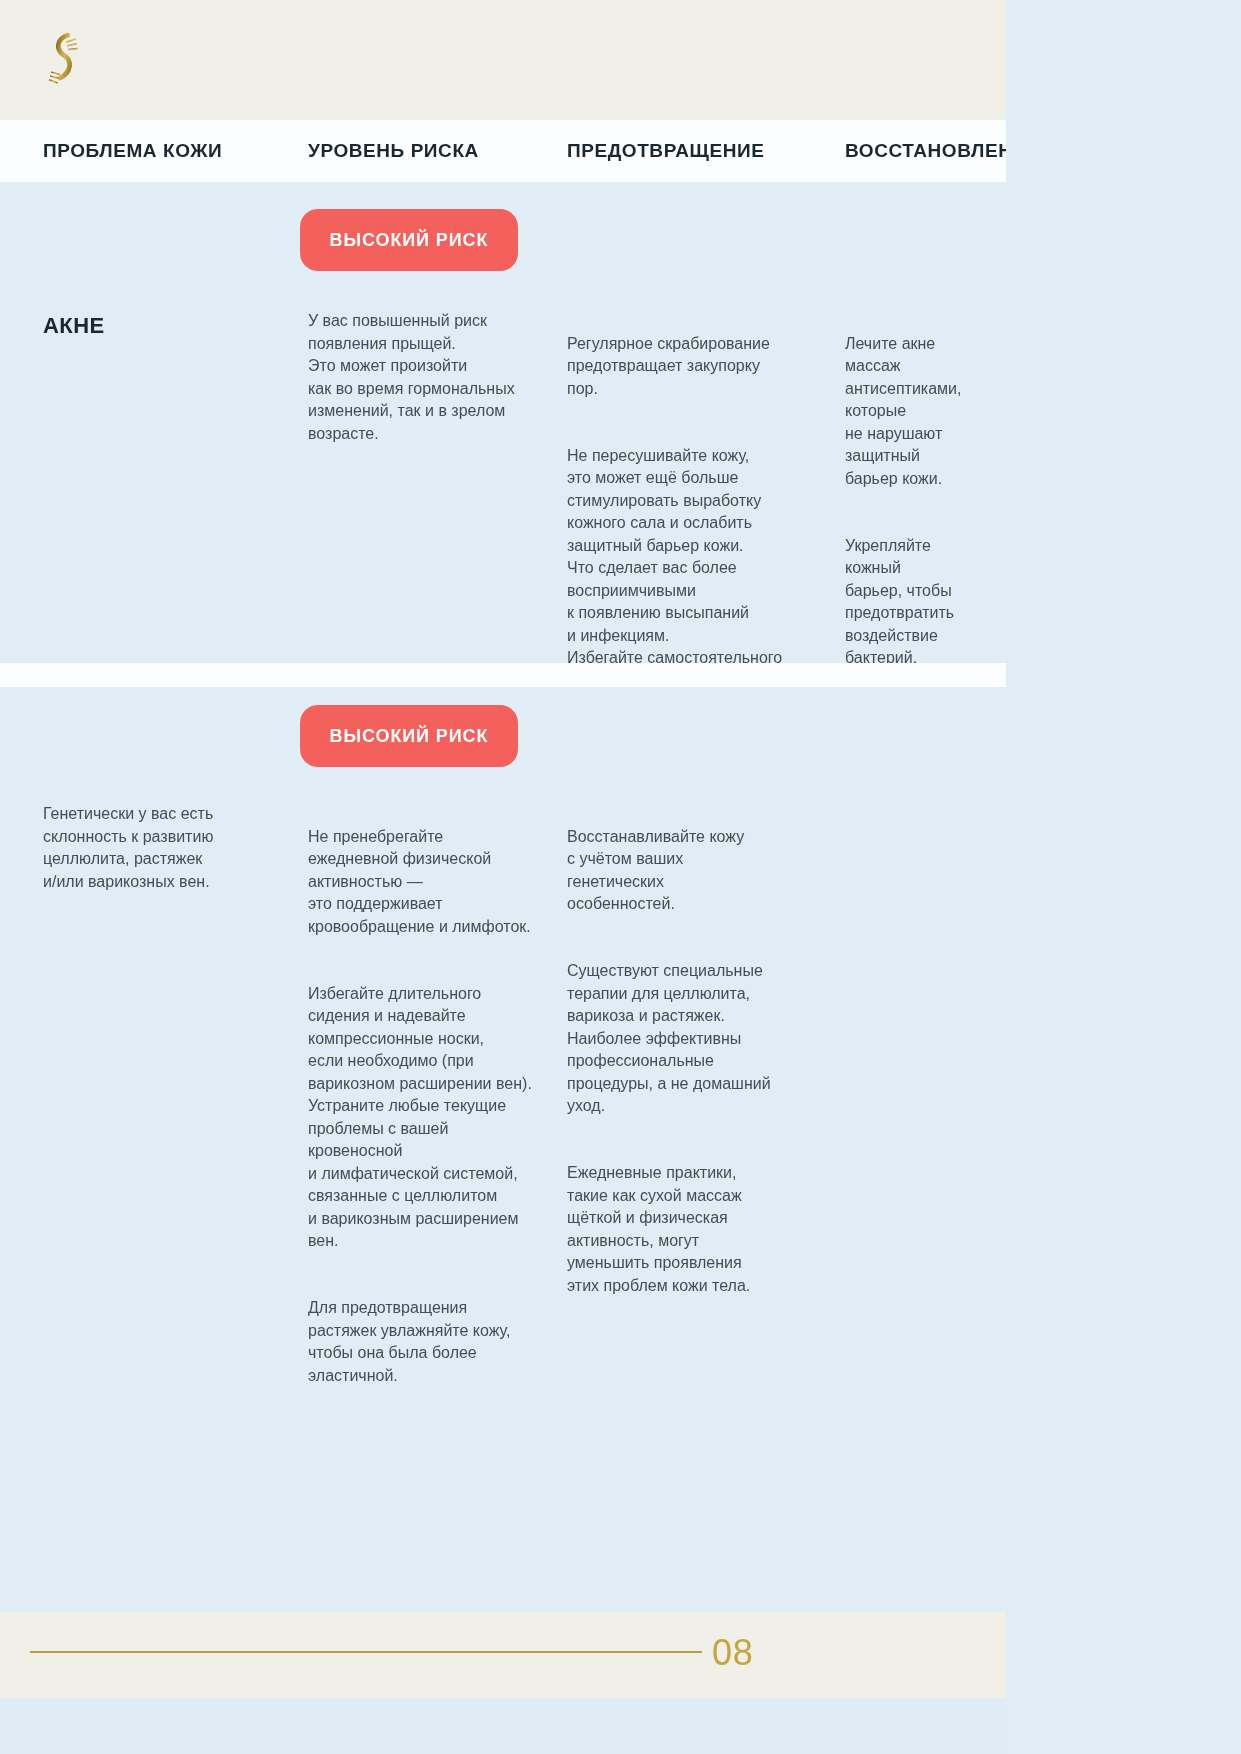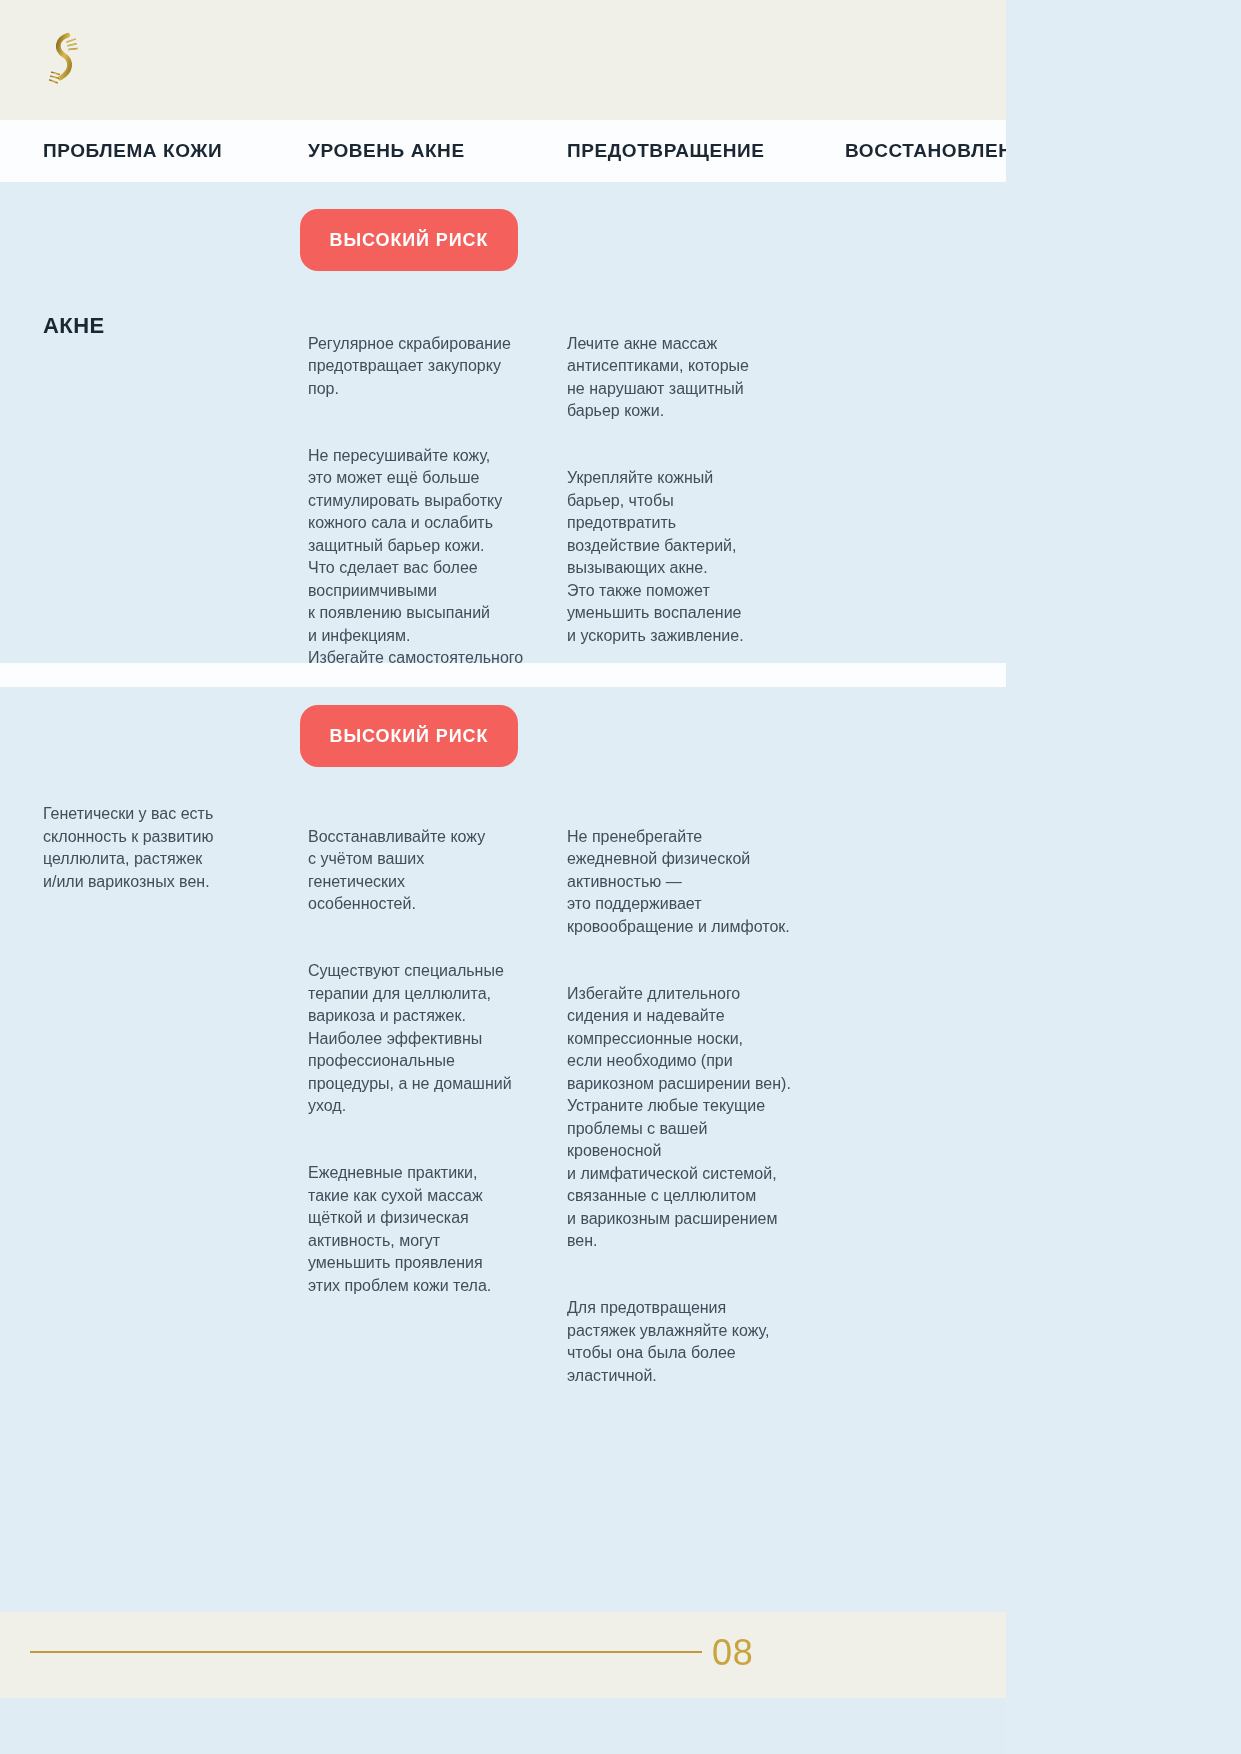--- a/index.html
+++ b/index.html
@@ -121,37 +121,43 @@
         <line x1="8" y1="44" x2="16" y2="46"></line>
         <line x1="7" y1="48" x2="15" y2="50"></line>
         <line x1="6" y1="52" x2="14" y2="55"></line>
       </g>
     </svg>
   </header>
 
   <div class="table-head">
     <div class="grid">
       <div class="head-cell">ПРОБЛЕМА КОЖИ</div>
-      <div class="head-cell">УРОВЕНЬ АКНЕ</div>
+      <div class="head-cell">УРОВЕНЬ РИСКА</div>
       <div class="head-cell">ПРЕДОТВРАЩЕНИЕ</div>
       <div class="head-cell">ВОССТАНОВЛЕНИЕ</div>
     </div>
   </div>
 
   <section class="section-1">
     <div class="grid badge-row">
       <div></div>
       <div>
         <span class="badge">ВЫСОКИЙ РИСК</span>
       </div>
       <div></div>
         <div></div>
     </div>
     <div class="grid content-row">
       <div class="problem-label">АКНЕ</div>
+      <div class="cell-text">У вас повышенный риск
+появления прыщей.
+Это может произойти
+как во время гормональных
+изменений, так и в зрелом
+возрасте.</div>
       <div class="cell-text">
         <p>Регулярное скрабирование
 предотвращает закупорку
 пор.</p>
         <p>Не пересушивайте кожу,
 это может ещё больше
 стимулировать выработку
 кожного сала и ослабить
 защитный барьер кожи.
 Что сделает вас более
@@ -188,39 +194,20 @@
         <span class="badge">ВЫСОКИЙ РИСК</span>
       </div>
       <div></div>
         <div></div>
     </div>
     <div class="grid content-row">
       <div class="cell-text">Генетически у вас есть
 склонность к развитию
 целлюлита, растяжек
 и/или варикозных вен.</div>
-      <div class="cell-text">
-        <p>Восстанавливайте кожу
-с учётом ваших
-генетических
-особенностей.</p>
-        <p>Существуют специальные
-терапии для целлюлита,
-варикоза и растяжек.
-Наиболее эффективны
-профессиональные
-процедуры, а не домашний
-уход.</p>
-        <p>Ежедневные практики,
-такие как сухой массаж
-щёткой и физическая
-активность, могут
-уменьшить проявления
-этих проблем кожи тела.</p>
-      </div>
       <div class="cell-text">
         <p>Не пренебрегайте
 ежедневной физической
 активностью —
 это поддерживает
 кровообращение и лимфоток.</p>
         <p>Избегайте длительного
 сидения и надевайте
 компрессионные носки,
 если необходимо (при
@@ -230,20 +217,39 @@
 кровеносной
 и лимфатической системой,
 связанные с целлюлитом
 и варикозным расширением
 вен.</p>
         <p>Для предотвращения
 растяжек увлажняйте кожу,
 чтобы она была более
 эластичной.</p>
       </div>
+      <div class="cell-text">
+        <p>Восстанавливайте кожу
+с учётом ваших
+генетических
+особенностей.</p>
+        <p>Существуют специальные
+терапии для целлюлита,
+варикоза и растяжек.
+Наиболее эффективны
+профессиональные
+процедуры, а не домашний
+уход.</p>
+        <p>Ежедневные практики,
+такие как сухой массаж
+щёткой и физическая
+активность, могут
+уменьшить проявления
+этих проблем кожи тела.</p>
+      </div>
     </div>
   </section>
 
   <footer class="footer-band">
     <div class="footer-rule"></div>
     <div class="page-number">08</div>
   </footer>
 
   <div class="bottom-band"></div>
 

